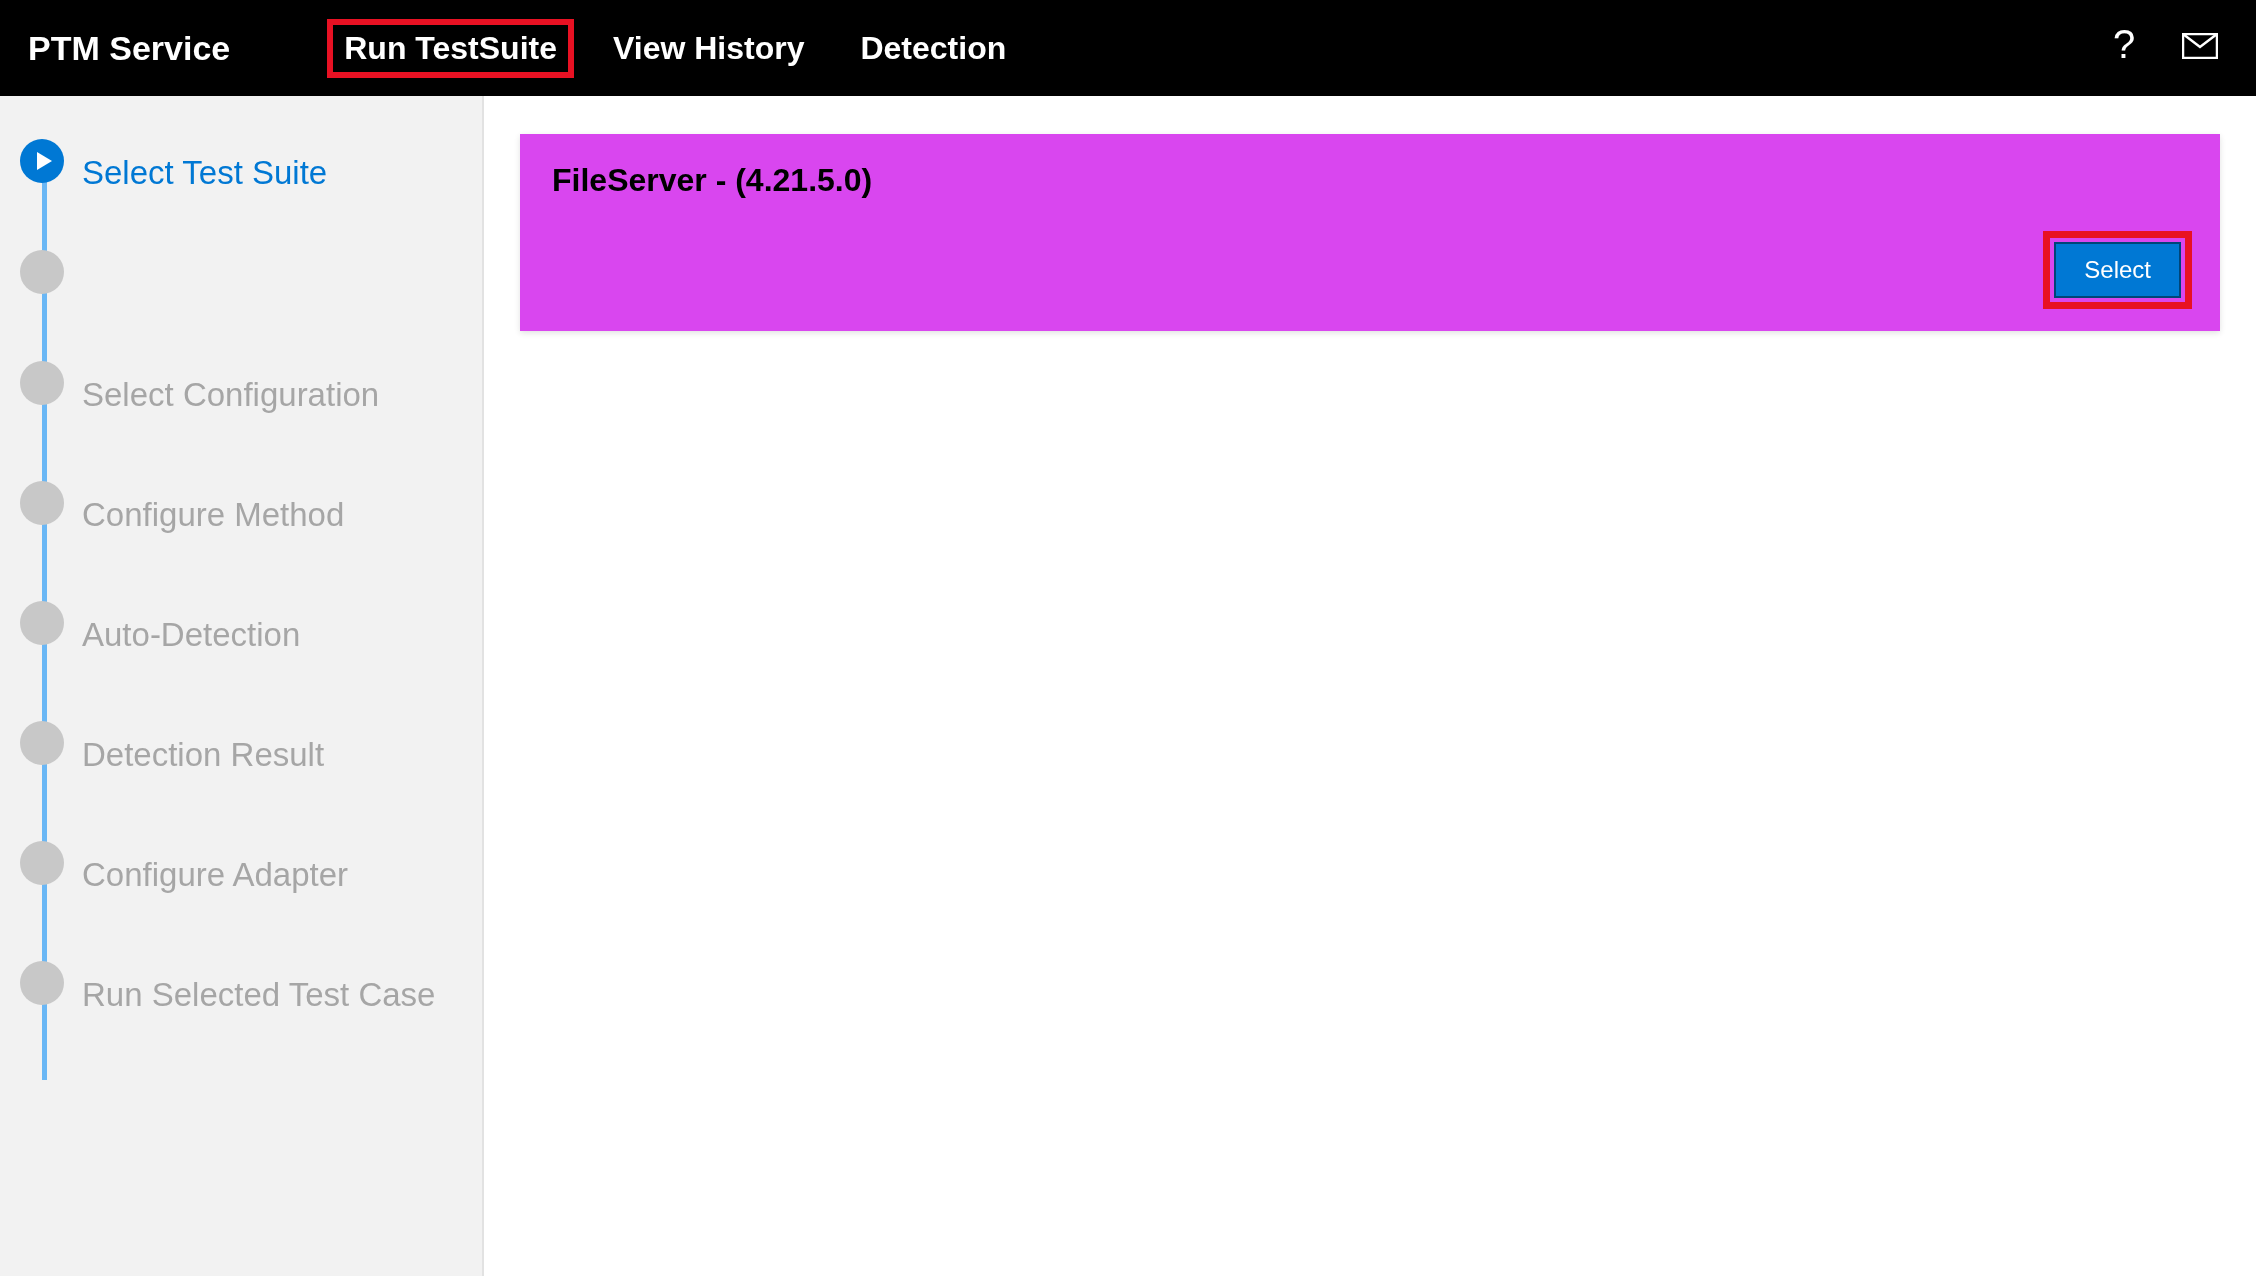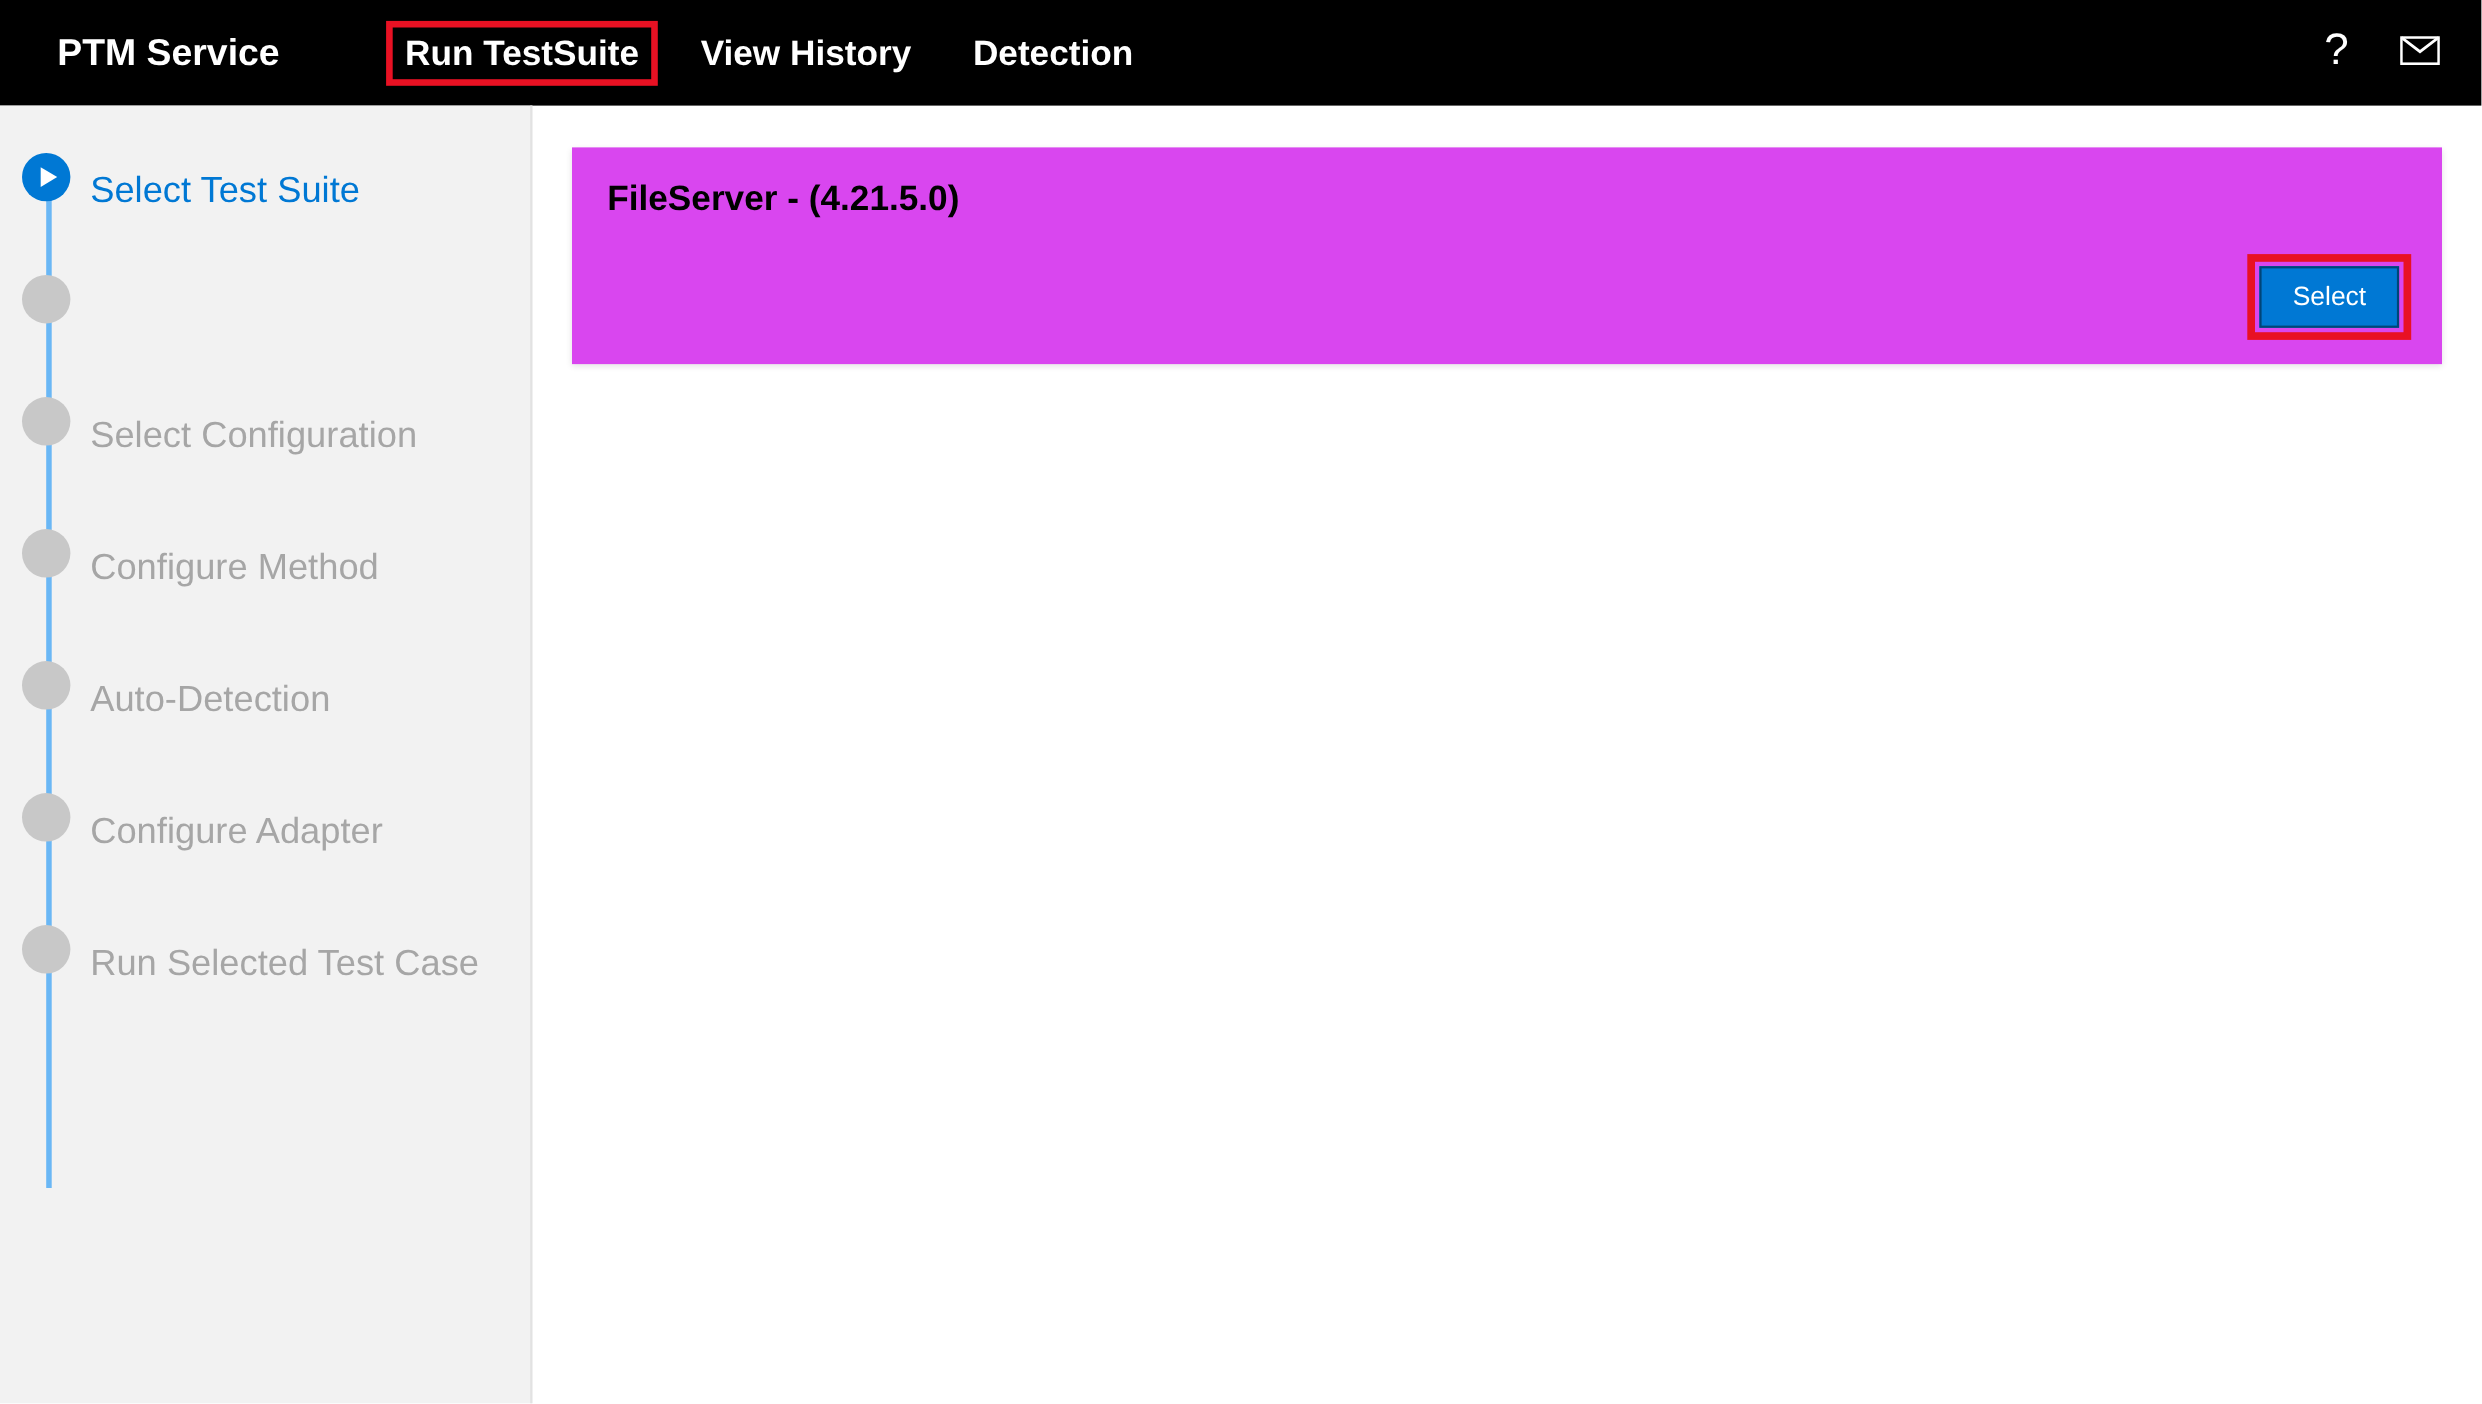--- a/index.html
+++ b/index.html
@@ -19,21 +19,20 @@
       height: 96px;
       display: flex;
       align-items: center;
       padding: 0 28px;
     }
     .app-title {
       color: #fff;
       font-size: 34px;
       font-weight: 600;
       margin-right: 100px;
-      margin-left: 24px;
     }
     .nav-items {
       display: flex;
       align-items: center;
       gap: 28px;
     }
     .nav-item {
       color: #fff;
       font-size: 32px;
       font-weight: 700;
@@ -199,20 +198,24 @@
       <div class="step-item">
         <div class="step-circle"></div>
         <div class="step-label">Configure Method</div>
       </div>
 
       <div class="step-item">
         <div class="step-circle"></div>
         <div class="step-label">Auto-Detection</div>
       </div>
 
+      <div class="step-item">
+        <div class="step-circle"></div>
+        <div class="step-label">Detection Result</div>
+      </div>
 
 
 
       <div class="step-item">
         <div class="step-circle"></div>
         <div class="step-label">Configure Adapter</div>
       </div>
 
       <div class="step-item">
         <div class="step-circle"></div>

